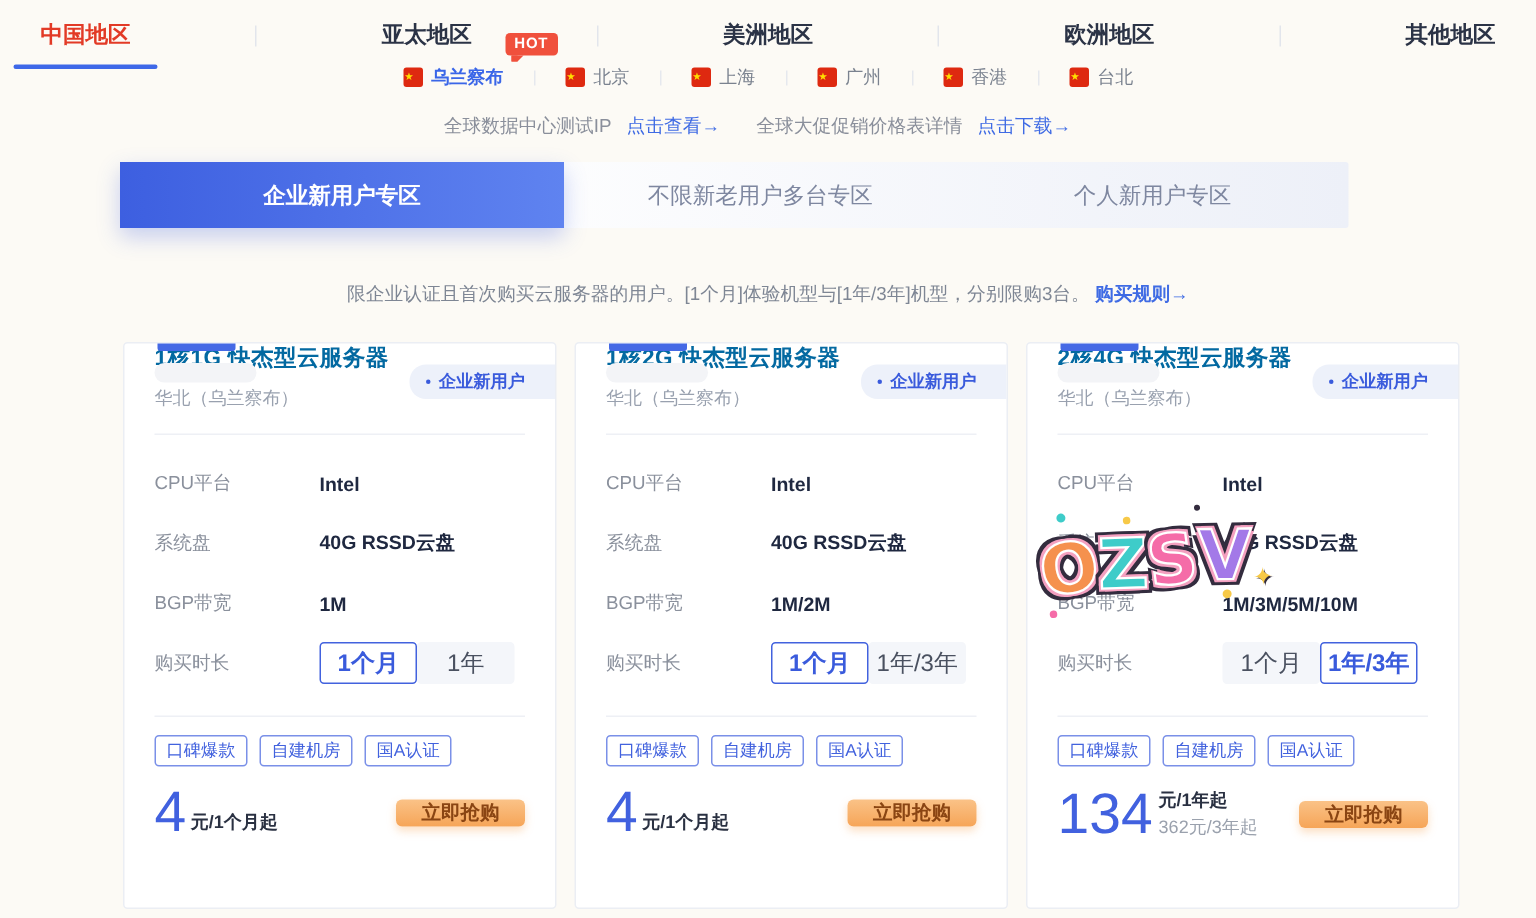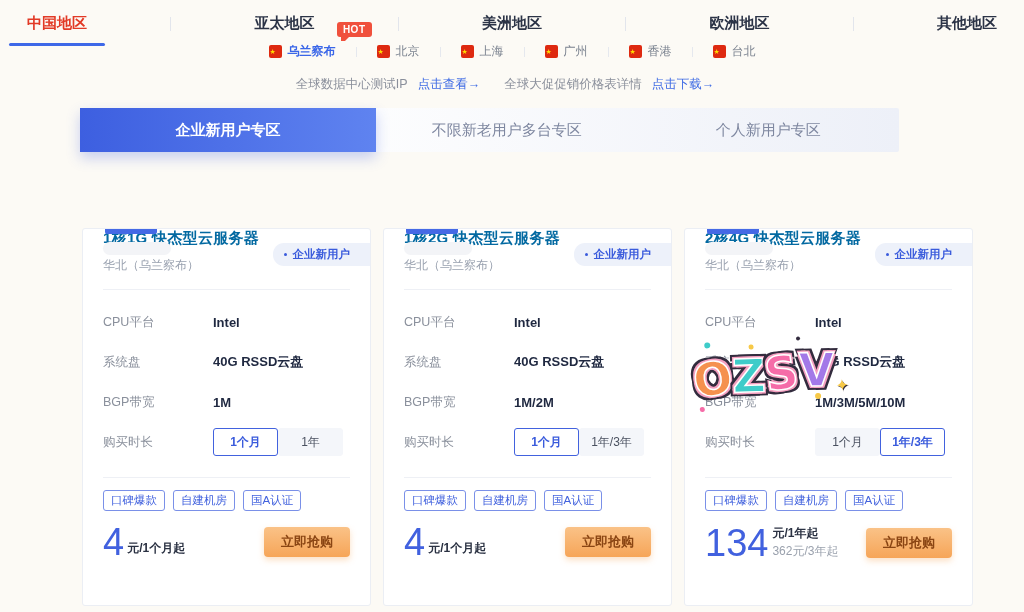--- a/index.html
+++ b/index.html
@@ -50,32 +50,32 @@
   .card-badge { position:absolute; top:14px; right:0; background:#EDF1FA; color:#3A5BDC; font-size:11.5px; font-weight:700; padding:4px 20px 4px 11px; border-radius:11px 0 0 11px; }
   .badge-dot { display:inline-block; width:3px; height:3px; background:#3A5BDC; border-radius:50%; vertical-align:middle; margin-right:6px; }
   .card-title { font-size:15px; font-weight:700; color:#0369a1; letter-spacing:.3px; }
   .card-region { margin-top:9px; font-size:12px; color:#99A1AF; }
   .card-divider { margin-top:15px; border:none; border-top:1px solid #EEF0F5; }
   .specs { padding-top:12px; }
   .spec-row { display:flex; align-items:center; height:40px; }
   .spec-label { width:110px; font-size:12.5px; color:#8A909C; }
   .spec-value { font-size:13px; font-weight:700; color:#1F2840;text-align:center; }
   .duration-group { display:flex; }
-  .dur-btn { width:65px; height:28px; display:flex; align-items:center; justify-content:center; font-size:12px; border-radius:3px; cursor:pointer; background:#F4F6FA; color:#4A5160; border:1px solid #F4F6FA; }
+  .dur-btn { width:65px; height:28px; display:flex; align-items:center; justify-content:center; font-size:16px; border-radius:3px; cursor:pointer; background:#F4F6FA; color:#4A5160; border:1px solid #F4F6FA; }
   .dur-btn.selected { background:#FFFFFF; color:#3A5BDC; font-weight:700; border:1px solid #4262DE; z-index:1; }
   .tags { margin-top:12px; display:flex; gap:8px; }
   .tag { font-size:11.5px; color:#4262DE; border:1px solid #7A90E8; border-radius:3px; padding:2px 7px; }
   .price-row { margin-top:14px; display:flex; align-items:center; justify-content:space-between; }
   .price { display:flex; align-items:flex-end; }
   .price-num { font-size:38px; line-height:.9; color:#4161DF; font-weight:400; }
   .price-unit { font-size:12px; color:#2A3142; font-weight:700; margin-left:3px; padding-bottom:2px; }
   .price-unit-block { margin-left:4px; padding-bottom:0; display:flex; flex-direction:column; justify-content:flex-end; }
   .price-unit-block .u1 { font-size:12px; color:#2A3142; font-weight:700; }
   .price-unit-block .u2 { font-size:12px; color:#9AA1AD; margin-top:1px; }
-  .buy-btn { width:86px; height:30px; border:none; border-radius:4px; background:linear-gradient(180deg,#FAC287,#F6A558); color:#8A4513; font-size:13px; font-weight:700; cursor:pointer; font-family:inherit; box-shadow:0 3px 6px rgba(246,165,88,.35); }
+  .buy-btn { width:86px; height:18px; border:none; border-radius:4px; background:linear-gradient(180deg,#FAC287,#F6A558); color:#8A4513; font-size:13px; font-weight:700; cursor:pointer; font-family:inherit; box-shadow:0 3px 6px rgba(246,165,88,.35); }
 
   
   .watermark { position:absolute; left:8px; top:118px; transform:rotate(-5deg); z-index:5; pointer-events:none; white-space:nowrap; }
   .wm { font-size:46px; font-weight:900; font-family:"DejaVu Sans","Liberation Sans",sans-serif; display:inline-block;
         -webkit-text-stroke:1.5px #FFFFFF;
         text-shadow:-2px 2px 0 #F4A0C0, 2px -2px 0 #F4A0C0, 2px 2px 0 #F4A0C0, -2px -2px 0 #F4A0C0,
                     -4px 4px 0 #332C3E, 4px -4px 0 #332C3E, 4px 4px 0 #332C3E, -4px -4px 0 #332C3E; }
   .wm0 { color:#F5914E; transform:rotate(-4deg); }
   .wm1 { color:#3ECCC9; transform:rotate(3deg); }
   .wm2 { color:#F56CA8; transform:rotate(-3deg); }
@@ -147,20 +147,24 @@
     <span>全球大促促销价格表详情</span>
     <span class="info-link">点击下载→</span>
   </div>
 
   <div class="section-tabs">
     <div class="section-tab active">企业新用户专区</div>
     <div class="section-tab">不限新老用户多台专区</div>
     <div class="section-tab">个人新用户专区</div>
   </div>
 
+  <div class="notice">
+    <span>限企业认证且首次购买云服务器的用户。[1个月]体验机型与[1年/3年]机型，分别限购3台。</span>
+    <span class="rule-link">购买规则→</span>
+  </div>
 
   <div class="cards">
 
     <article class="card">
       <span class="card-topbar"></span>
       <span class="ghost-label"></span>
       <div class="card-badge"><span class="badge-dot"></span><span>企业新用户</span></div>
       <h3 class="card-title">1核1G 快杰型云服务器</h3>
       <div class="card-region">华北（乌兰察布）</div>
       <hr class="card-divider">

